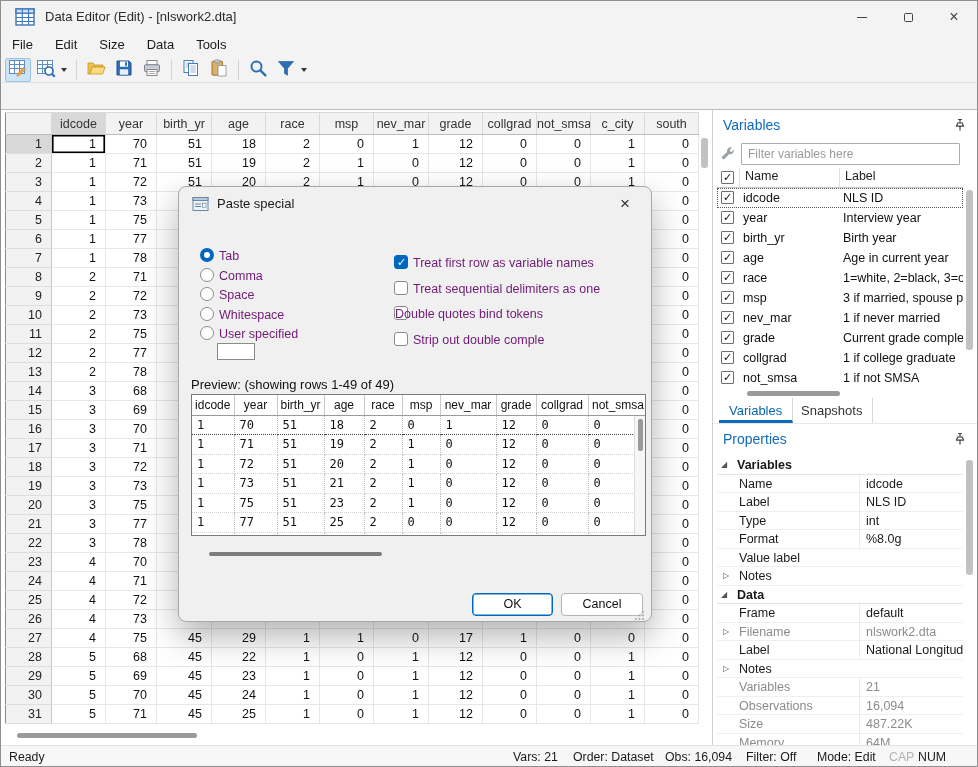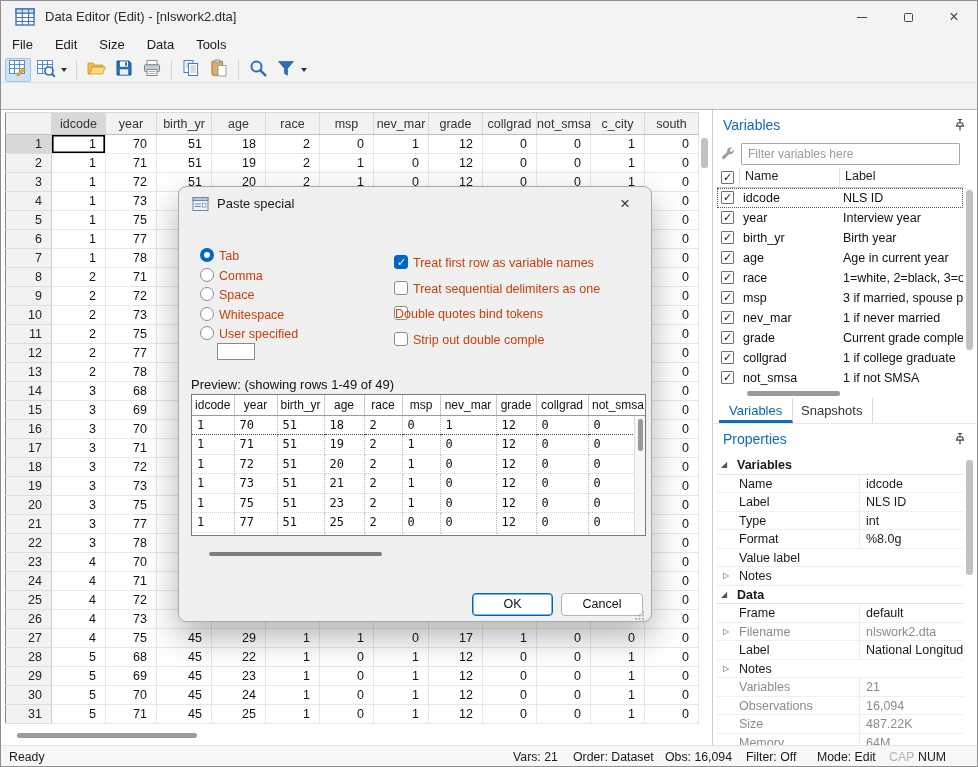--- a/index.html
+++ b/index.html
@@ -80,21 +80,21 @@
   .prow.section{font-weight:bold;border-bottom:1px solid #e3e3e3;}
   .prow.section .k{left:20px;font-weight:bold;width:200px;}
   .prow.muted .k,.prow.muted .v{color:#8b8b8b;}
 
   
   .dialog{position:absolute;left:177px;top:185px;width:474px;height:436px;background:#f0f0f0;border:1px solid #a9a9a9;border-radius:8px;box-shadow:0 14px 34px rgba(0,0,0,.30);z-index:10;}
   .dlg-title{position:absolute;left:38px;top:9px;font-size:13px;color:#1a1a1a;}
   .dlg-close{position:absolute;right:14px;top:6px;width:24px;height:22px;display:flex;align-items:center;justify-content:center;font-size:17px;color:#333;}
   .radio{position:absolute;width:14px;height:14px;border-radius:50%;border:1px solid #8a8a8a;background:#fff;}
   .radio.sel{border:4.5px solid #0067c0;}
-  .rlabel{position:absolute;font-size:12.5px;color:#c2410c;line-height:14px;}
+  .rlabel{position:absolute;font-size:12.5px;color:#701a75;line-height:14px;}
   .cb{position:absolute;width:14px;height:14px;border:1px solid #8a8a8a;border-radius:3px;background:#fff;}
   .cb.checked{background:#0067c0;border-color:#0067c0;}
   .cb.checked::after{content:"✓";position:absolute;left:2px;top:0px;font-size:11px;color:#fff;}
   .user-box{position:absolute;left:38px;top:156px;width:38px;height:17px;background:#fff;border:1px solid #8a8a8a;}
   .pv-label{position:absolute;left:12px;top:190px;font-size:13px;color:#111;}
   .pv-wrap{position:absolute;left:12px;top:207px;width:455px;height:142px;background:#fff;border:1px solid #7a7a7a;overflow:hidden;}
   .pv-table{border-collapse:collapse;table-layout:fixed;}
   .pv-table thead th{height:20px;font-size:12px;font-weight:400;color:#111;text-align:center;border-right:1px solid #c9c9c9;border-bottom:1px solid #9a9a9a;background:#fff;padding:0 2px;overflow:hidden;white-space:nowrap;}
   .pv-table tbody tr{height:19.5px;}
   .pv-table tbody td{font-family:"DejaVu Sans Mono","Liberation Mono",monospace;font-size:12px;color:#111;padding:0 5px;border-right:1px dotted #b9b9b9;border-bottom:1px dotted #d2d2d2;overflow:hidden;white-space:nowrap;}

